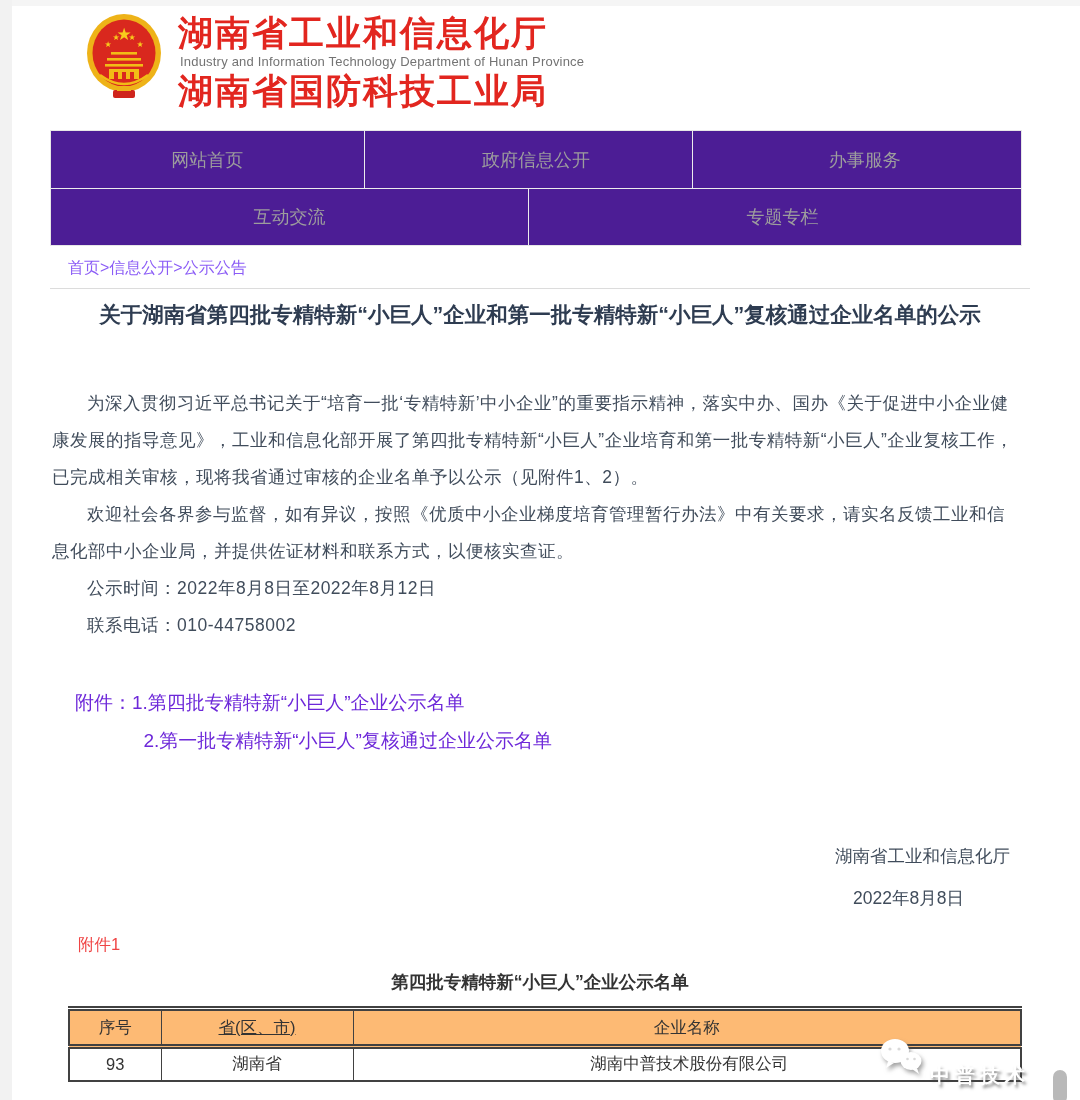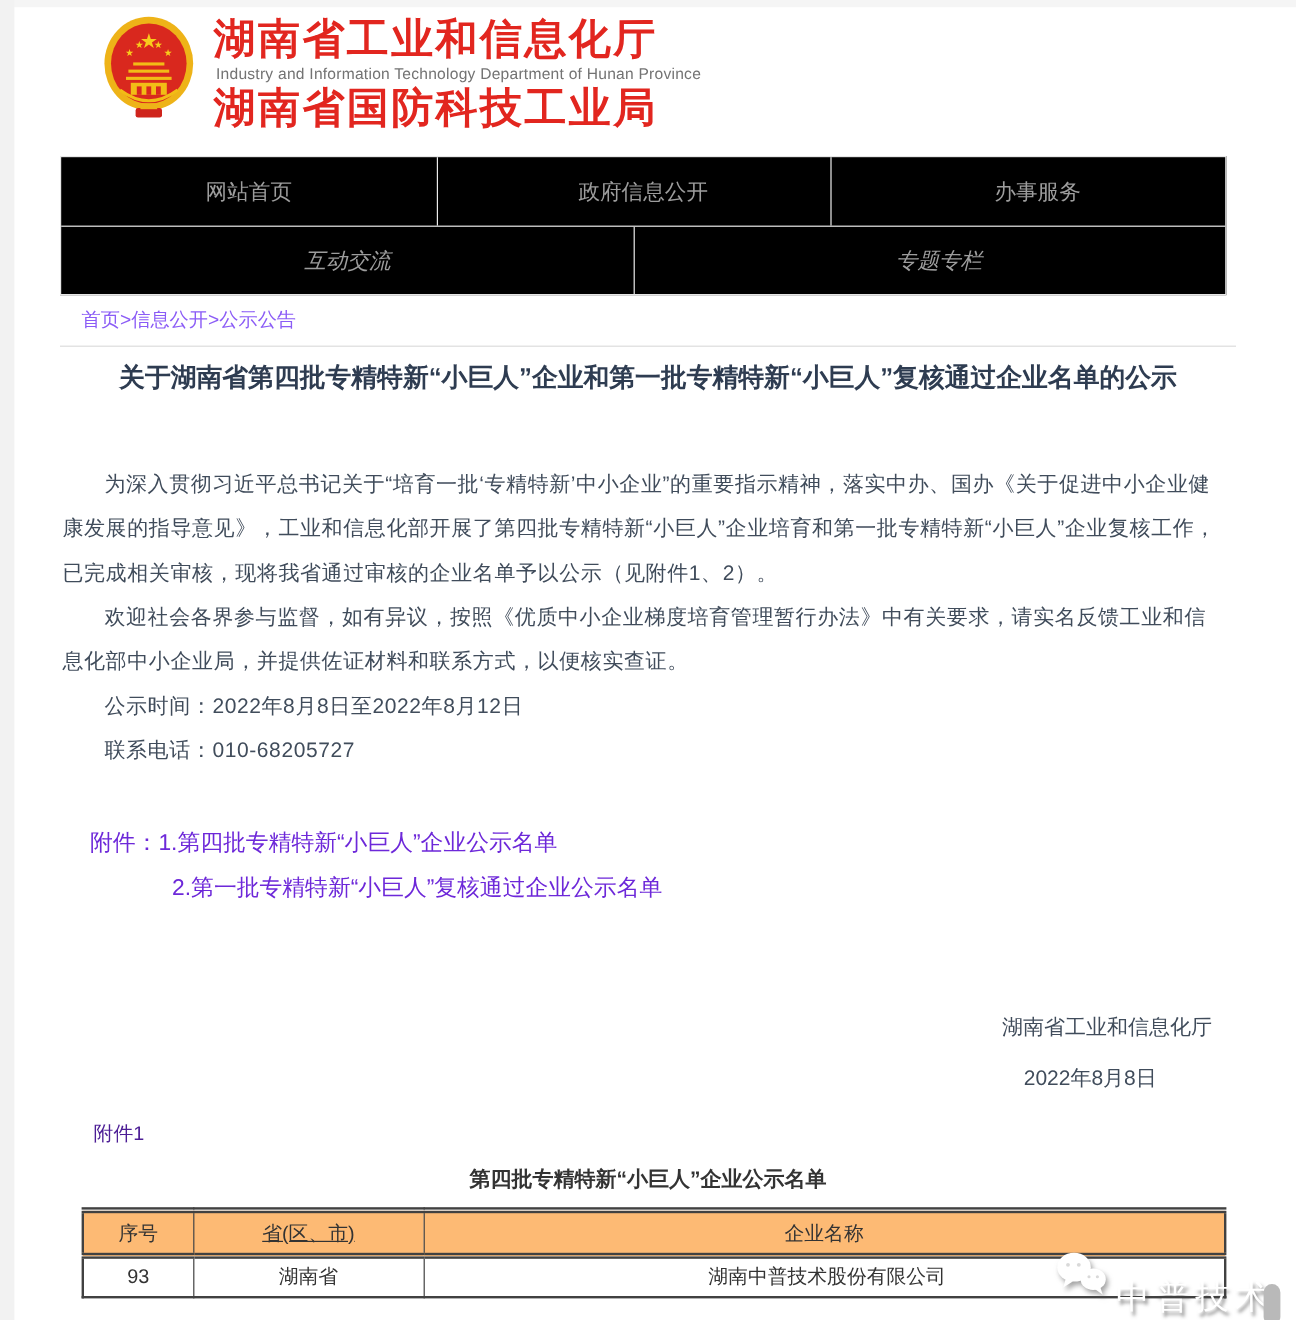--- a/index.html
+++ b/index.html
@@ -10,23 +10,23 @@
   .edge-top { position:absolute; left:0; top:0; width:1080px; height:6px; background:#f5f5f5; }
 
   
   .header { position:relative; height:130px; }
   .emblem { position:absolute; left:86px; top:13px; }
   .org-block { padding:14px 0 0 178px; }
   .org-name { font-size:35px; font-weight:bold; color:#e2261f; letter-spacing:2px; line-height:38px; }
   .org-en { font-size:13px; color:#737373; letter-spacing:0.2px; margin:2px 0 3px 2px; line-height:15px; }
 
   
-  .nav { margin-left:50px; width:972px; border:1px solid #e7e7e7; background:#000000; }
+  .nav { margin-left:50px; width:972px; border:1px solid #e7e7e7; background:#4c1d95; }
   .nav-row { display:flex; height:57px; }
-  .nav-row + .nav-row { border-top:1px solid #ececec;font-style:italic; }
+  .nav-row + .nav-row { border-top:1px solid #ececec; }
   .nav-item { flex:1; display:flex; align-items:center; justify-content:center;
               font-size:18px; color:#9d9d9d; cursor:pointer; }
   .nav-item + .nav-item { border-left:1px solid #ececec;padding-left:15px; }
 
   
   .crumb-bar { margin:0 50px; height:43px; line-height:43px; padding-left:18px;
                font-size:16px; color:#8b5cf6; border-bottom:1px solid #dcdcdc; }
 
   
   .art-title { margin:13px 55px 0 55px; text-align:center; font-size:21.5px; font-weight:bold;
@@ -34,38 +34,38 @@
   .art-meta { margin-top:12px; text-align:center; font-size:16px; color:#333333; }
   .art-body { margin:57px 62px 0 52px; font-size:17.5px; line-height:37px; color:#404c5b;
               letter-spacing:0.5px; }
   .art-body p { text-indent:2em; }
   .attachments { margin:40px 0 0 75px; font-size:19px; line-height:38px; color:#6d28d9; }
   .attach-cont { padding-left:3.6em; }
   .signature { margin:84px 70px 0 0; text-align:right; font-size:17.5px; color:#404c5b; }
   .sign-date { margin-top:18px; padding-right:46px; }
 
   
-  .annex-label { margin:24px 0 0 78px; font-size:16.5px; color:#4c1d95; }
+  .annex-label { margin:24px 0 0 78px; font-size:16.5px; color:#ef4444; }
   .annex-title { margin-top:14px; text-align:center; font-size:17.5px; font-weight:bold; color:#333333; }
   table.roster { margin:12px 0 0 68px; width:954px; border-collapse:collapse;
                  border:2px solid #414141; border-top:5px double #414141; table-layout:fixed; }
   table.roster th { height:38px; font-size:16.5px; font-weight:normal; color:#333333;
                     border-left:1px solid #414141; border-bottom:5px double #414141;
                     text-align:center; background:#fdba74; }
   table.roster td { height:34px; font-size:16.5px; color:#333333;
                     border-left:1px solid #414141; text-align:center; background:#ffffff; }
   table.roster th:first-child, table.roster td:first-child { border-left:none; }
   .col-no { width:92px; } .col-prov { width:192px;text-decoration:underline; }
   td.cell-company { text-align:left; padding-left:5px; }
 
   
   .watermark { position:absolute; left:878px; top:1026px; display:flex; align-items:center;
                gap:6px; z-index:6; pointer-events:none; }
   .wm-icon { filter:drop-shadow(2px 3px 2px rgba(90,90,90,0.55)); }
-  .wm-text { font-size:28px; font-weight:normal; color:#ffffff; letter-spacing:5px;
+  .wm-text { font-size:20px; font-weight:bold; color:#ffffff; letter-spacing:5px;
              text-shadow:2px 3px 3px rgba(70,70,70,0.6); white-space:nowrap;margin-top:36px; }
 
   
   .scroll-thumb { position:absolute; right:13px; top:1070px; width:14px; height:34px;
                   background:#b9b9b9; border-radius:7px; z-index:7; }
 </style>
 </head>
 <body>
 
 <div class="page">
@@ -115,21 +115,21 @@
 
   <div class="crumb-bar">首页&gt;信息公开&gt;公示公告</div>
 
   <div>
     <div class="art-title">关于湖南省第四批专精特新“小巨人”企业和第一批专精特新“小巨人”复核通过企业名单的公示</div>
 
     <div class="art-body">
       <p>为深入贯彻习近平总书记关于“培育一批‘专精特新’中小企业”的重要指示精神，落实中办、国办《关于促进中小企业健康发展的指导意见》，工业和信息化部开展了第四批专精特新“小巨人”企业培育和第一批专精特新“小巨人”企业复核工作，已完成相关审核，现将我省通过审核的企业名单予以公示（见附件1、2）。</p>
       <p>欢迎社会各界参与监督，如有异议，按照《优质中小企业梯度培育管理暂行办法》中有关要求，请实名反馈工业和信息化部中小企业局，并提供佐证材料和联系方式，以便核实查证。</p>
       <p>公示时间：2022年8月8日至2022年8月12日</p>
-      <p>联系电话：010-68205727</p>
+      <p>联系电话：010-44758002</p>
     </div>
 
     <div class="attachments">
       <div><span>附件：</span><span>1.第四批专精特新“小巨人”企业公示名单</span></div>
       <div class="attach-cont">2.第一批专精特新“小巨人”复核通过企业公示名单</div>
     </div>
 
     <div class="signature">
       <div>湖南省工业和信息化厅</div>
       <div class="sign-date">2022年8月8日</div>

